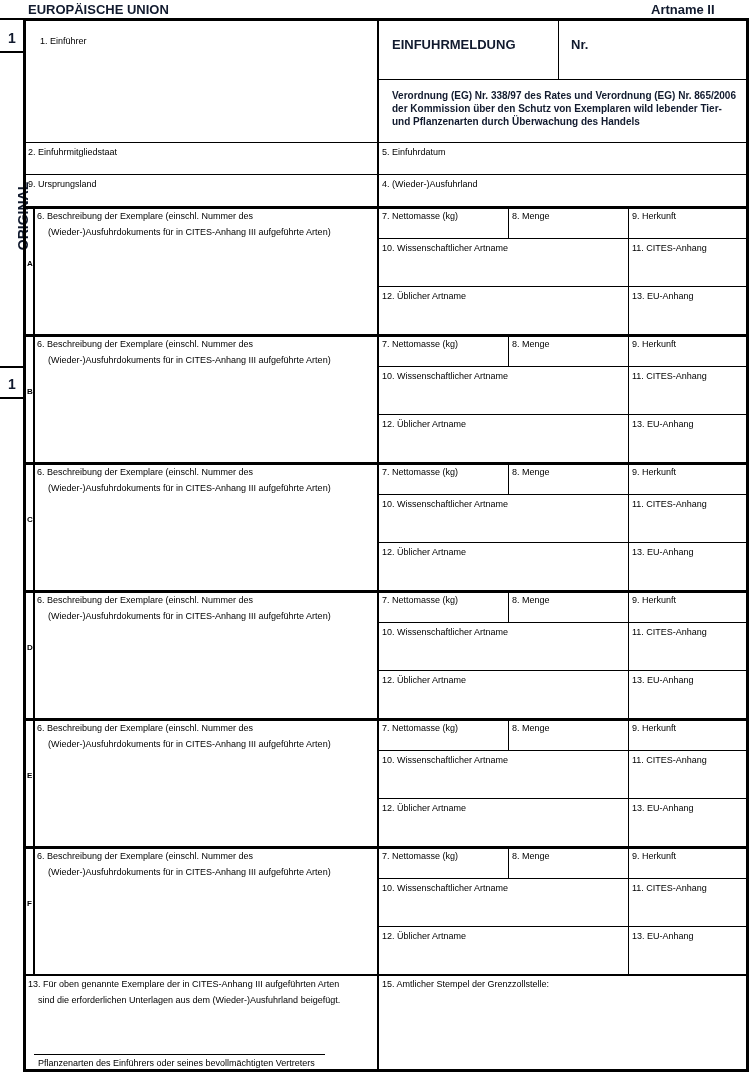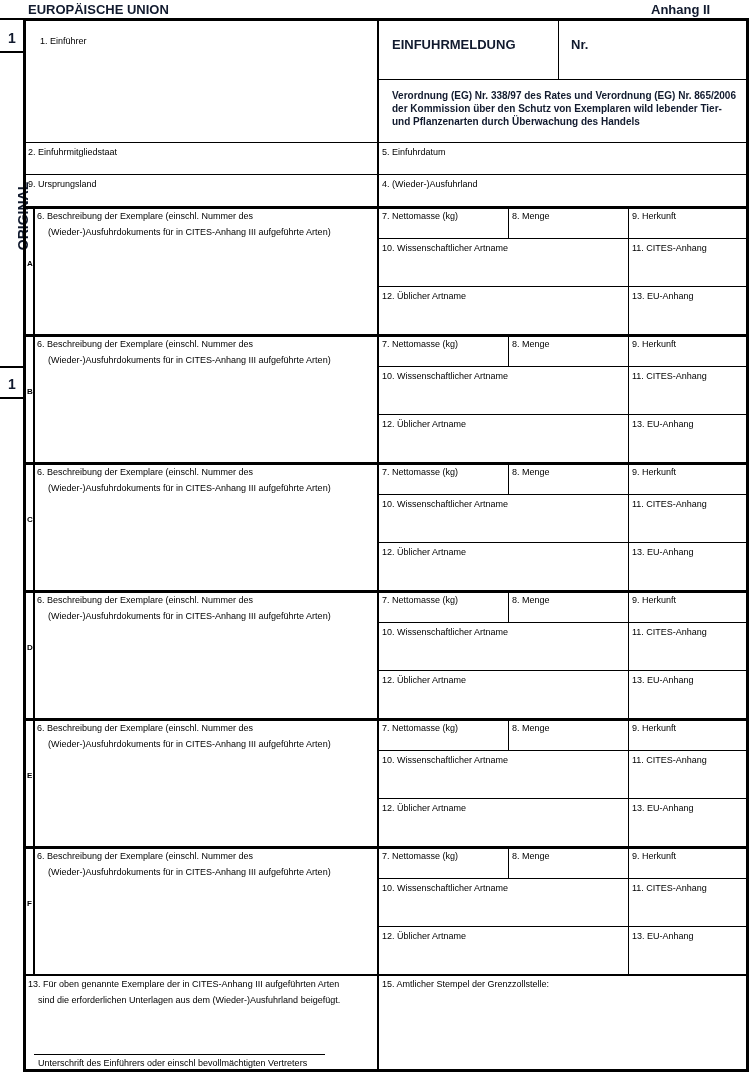--- a/index.html
+++ b/index.html
@@ -17,21 +17,21 @@
   .copy-num { position: absolute; left: 8px; font-size: 14px; font-weight: bold; color: #111a2e; }
   .original { position: absolute; left: -17px; top: 208px; font-size: 14px; font-weight: bold; color: #111a2e;
               transform: rotate(-90deg); transform-origin: center; width: 80px; text-align: center; }
   .sec-letter { position: absolute; left: 27px; font-size: 8px; font-weight: bold; }
   .field { position: absolute; }
 </style>
 </head>
 <body>
 
 <div class="abs hdr-left">EUROPÄISCHE UNION</div>
-<div class="abs hdr-right">Anhang II</div>
+<div class="abs hdr-right">Artname II</div>
 
 <div class="copy-num" style="top:30px;">1</div>
 <div class="line" style="left:0;top:51px;width:24px;height:2px;"></div>
 <div class="line" style="left:0;top:18px;width:24px;height:2px;"></div>
 <div class="original">ORIGINAL</div>
 <div class="copy-num" style="top:376px;">1</div>
 <div class="line" style="left:0;top:366px;width:24px;height:2px;"></div>
 <div class="line" style="left:0;top:397px;width:24px;height:2px;"></div>
 
 <div class="line" style="left:23px;top:18px;width:726px;height:3px;"></div>
@@ -243,15 +243,15 @@
       <div class="lbl" style="left:632px;top:931px;">13. EU-Anhang</div>
       <div class="field" style="left:630px;top:942px;width:114px;height:30px;"></div>
     </div>
   </div>
 
 <div class="line" style="left:23px;top:974px;width:726px;height:2px;"></div>
 <div class="lbl2" style="left:28px;top:976px;">13. Für oben genannte Exemplare der in CITES-Anhang III aufgeführten Arten</div>
 <div class="lbl2" style="left:38px;top:992px;">sind die erforderlichen Unterlagen aus dem (Wieder-)Ausfuhrland beigefügt.</div>
 <div class="line" style="left:34px;top:1054px;width:291px;height:1px;"></div>
 <div class="field" style="left:34px;top:1012px;width:291px;height:40px;"></div>
-<div class="lbl" style="left:38px;top:1058px;">Unterschrift des Einführers oder einschl bevollmächtigten Vertreters</div>
+<div class="lbl" style="left:38px;top:1058px;">Pflanzenarten des Einführers oder seines bevollmächtigten Vertreters</div>
 <div class="lbl" style="left:382px;top:979px;">15. Amtlicher Stempel der Grenzzollstelle:</div>
 <div class="field" style="left:380px;top:992px;width:365px;height:76px;"></div>
 
 </body></html>

